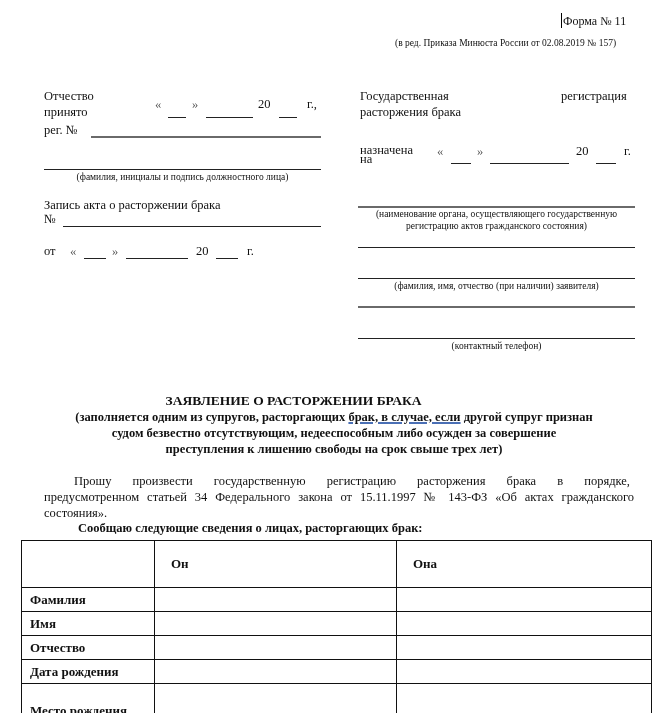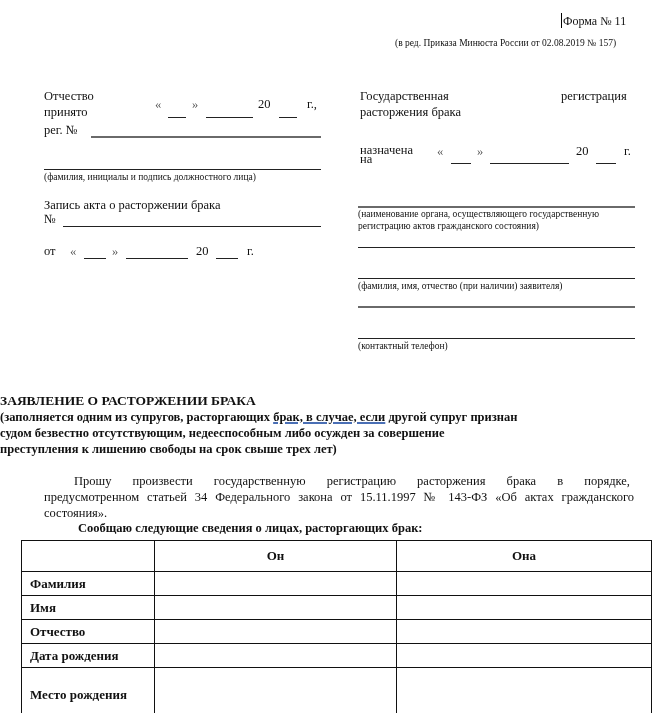--- a/index.html
+++ b/index.html
@@ -8,34 +8,34 @@
     font-family: "Liberation Serif", "DejaVu Serif", serif;
     color: #111;
   }
   .abs { position: absolute; }
   .t13 { font-size: 13px; line-height: 16px; }
   .t12 { font-size: 12.5px; line-height: 16px; }
   .small { font-size: 9.5px; line-height: 12px; }
   .line { position: absolute; height: 0; border-top: 1px solid #222; }
   .line.grey { border-top: 2px solid #6a6a6a; }
   .caret { position: absolute; width: 1px; height: 15px; background: #000; }
-  .center { }
+  .center { text-align: center; }
   .bold { font-weight: bold; }
 
   
   table.info {
     position: absolute; left: 21px; top: 540px; width: 630px;
     border-collapse: collapse; table-layout: fixed;
   }
   table.info td, table.info th {
     border: 1.5px solid #111; padding: 0 0 0 8px;
     font-family: "Liberation Serif", serif; font-size: 13px; font-weight: bold;
     text-align: left; vertical-align: middle;
   }
-  table.info th { text-align: center; padding: 8px; height: 14px; line-height: 14px; }
+  table.info th { padding: 16px; height: 14px; line-height: 14px; }
   table.info td.lbl { height: 23px; }
   table.info tr.tall td { height: 53px; }
   .uline { text-decoration: underline; text-decoration-color: #4a6fb5; text-decoration-thickness: 2px; }
 </style>
 </head>
 <body>
 
 <div class="caret" style="left:561px; top:13px;"></div>
 <div class="abs t13" style="left:563px; top:13px; font-size:12px;">Форма № 11</div>
 <div class="abs small" style="left:395px; top:37px; font-size:9.5px;">(в ред. Приказа Минюста России от 02.08.2019 № 157)</div>

